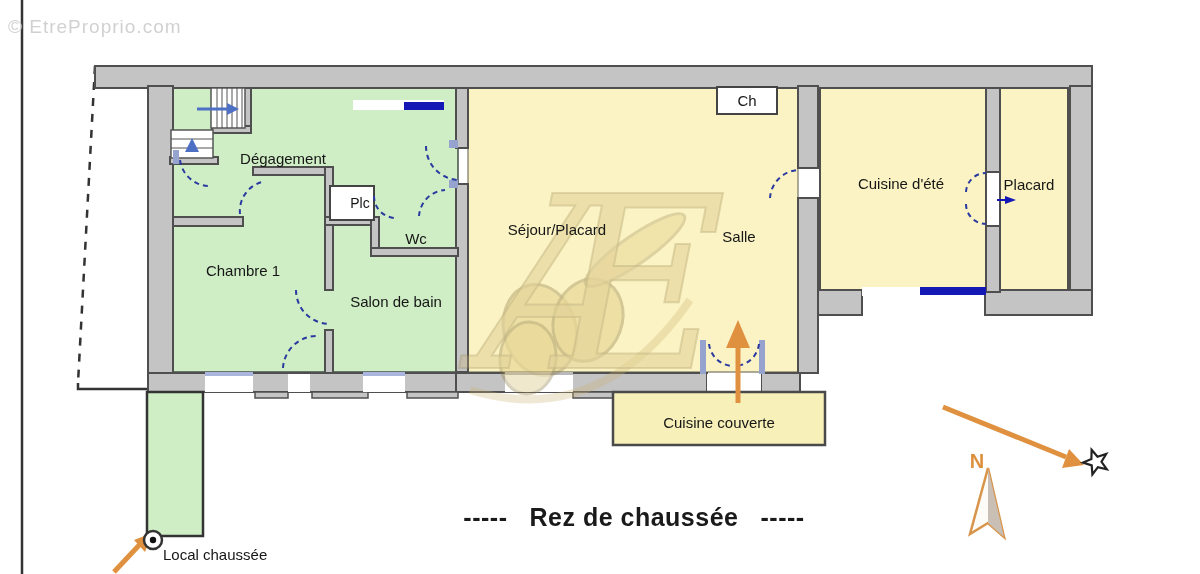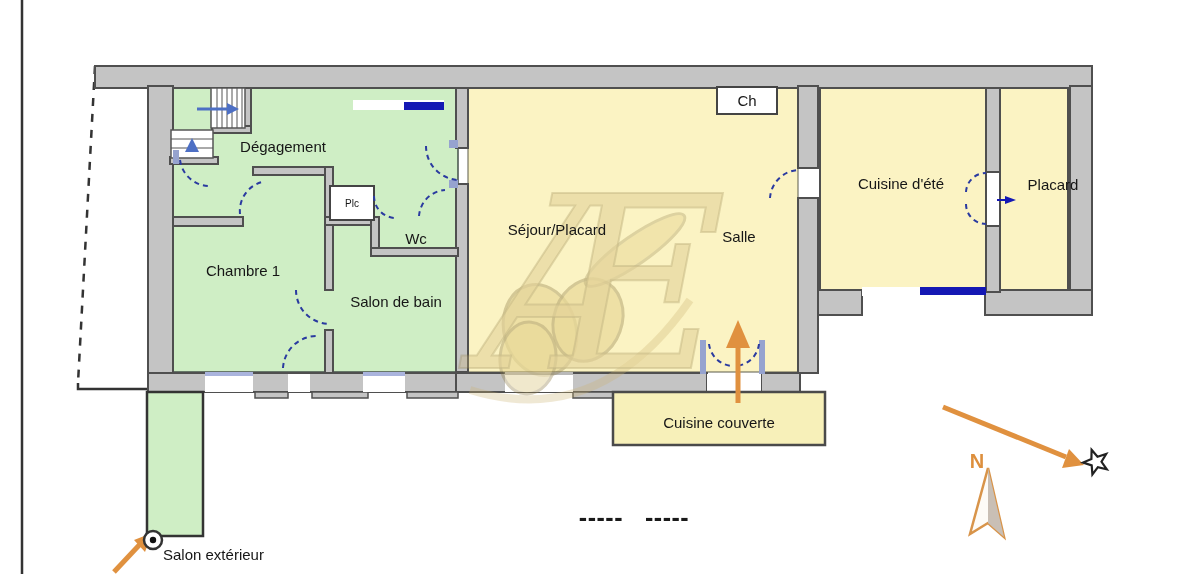--- a/index.html
+++ b/index.html
@@ -162,33 +162,35 @@
   <g opacity="0.5">
     <path d="M470,390 Q600,430 690,300" stroke="#cbb271" stroke-width="8" fill="none" opacity="0.6"></path>
     <ellipse cx="540" cy="330" rx="36" ry="46" transform="rotate(-15 540 330)" fill="#d6be6e" stroke="#8d7b45" stroke-width="3" opacity="0.7"></ellipse>
     <ellipse cx="588" cy="320" rx="34" ry="42" transform="rotate(20 588 320)" fill="#d6be6e" stroke="#8d7b45" stroke-width="3" opacity="0.7"></ellipse>
     <ellipse cx="528" cy="358" rx="28" ry="36" transform="rotate(5 528 358)" fill="#d6be6e" stroke="#8d7b45" stroke-width="3" opacity="0.7"></ellipse>
     <ellipse cx="635" cy="250" rx="60" ry="14" transform="rotate(-35 635 250)" fill="#d6be6e" stroke="#8d7b45" stroke-width="3" opacity="0.55"></ellipse>
     <text x="480" y="368" font-family="'DejaVu Serif',serif" font-style="italic" font-size="240" fill="#cbb271" fill-opacity="0.6" stroke="#8d7b45" stroke-opacity="0.5" stroke-width="2">Æ</text>
   </g>
 </svg>
 
+<div class="wm">© EtreProprio.com</div>
 
-<div class="lbl" style="left:283px;top:146px;">Dégagement</div>
-<div class="lbl" style="left:352px;top:203px;font-size:10px;">Plc</div>
+<div class="lbl" style="left:283px;top:158px;">Dégagement</div>
+<div class="lbl" style="left:360px;top:203px;font-size:14px;">Plc</div>
 <div class="lbl" style="left:416px;top:238px;text-align:center;">Wc</div>
 <div class="lbl" style="left:243px;top:270px;text-align:center;">Chambre 1</div>
 <div class="lbl" style="left:396px;top:301px;">Salon de bain</div>
 <div class="lbl" style="left:557px;top:229px;">Séjour/Placard</div>
 <div class="lbl" style="left:739px;top:236px;">Salle</div>
 <div class="lbl" style="left:747px;top:100px;">Ch</div>
 <div class="lbl" style="left:901px;top:183px;">Cuisine d'été</div>
-<div class="lbl" style="left:1053px;top:184px;">Placard</div>
+<div class="lbl" style="left:1029px;top:184px;">Placard</div>
 <div class="lbl" style="left:719px;top:422px;">Cuisine couverte</div>
-<div class="lbl lbl-left" style="left:163px;top:554px;">Salon extérieur</div>
+<div class="lbl lbl-left" style="left:163px;top:554px;">Local chaussée</div>
 <div class="lbl north" style="left:977px;top:461px;">N</div>
 
 <div class="title-row">
   <span>-----</span>
+  <span>Rez de chaussée</span>
   <span>-----</span>
 </div>
 
 </div>
 
 </body></html>

